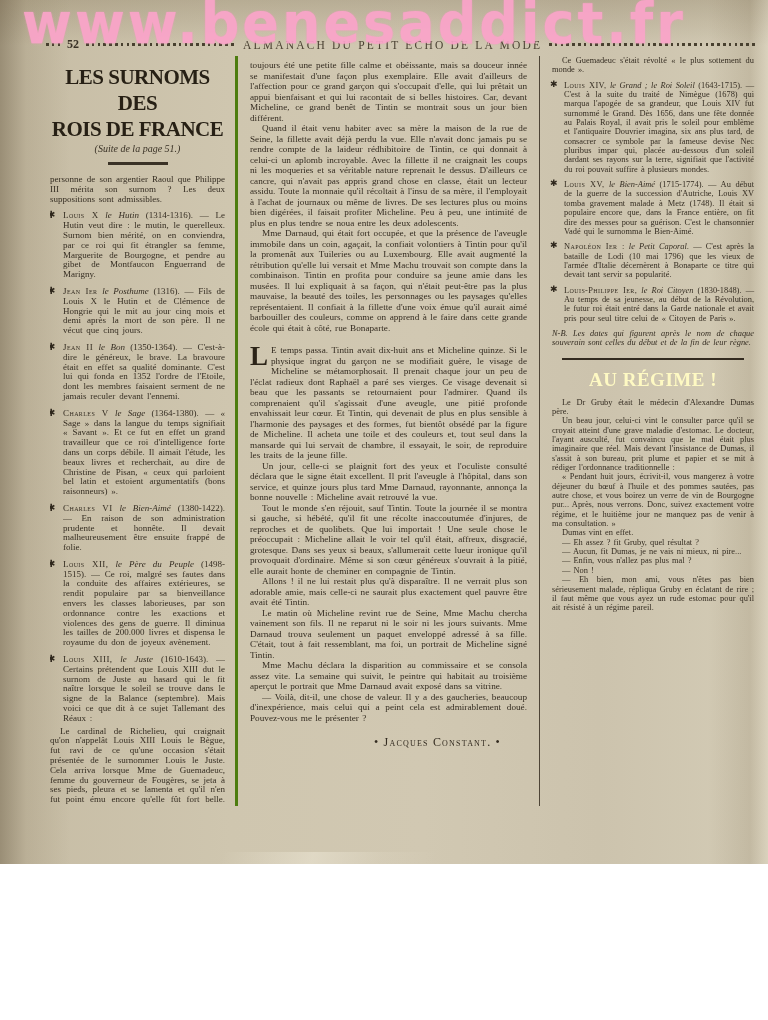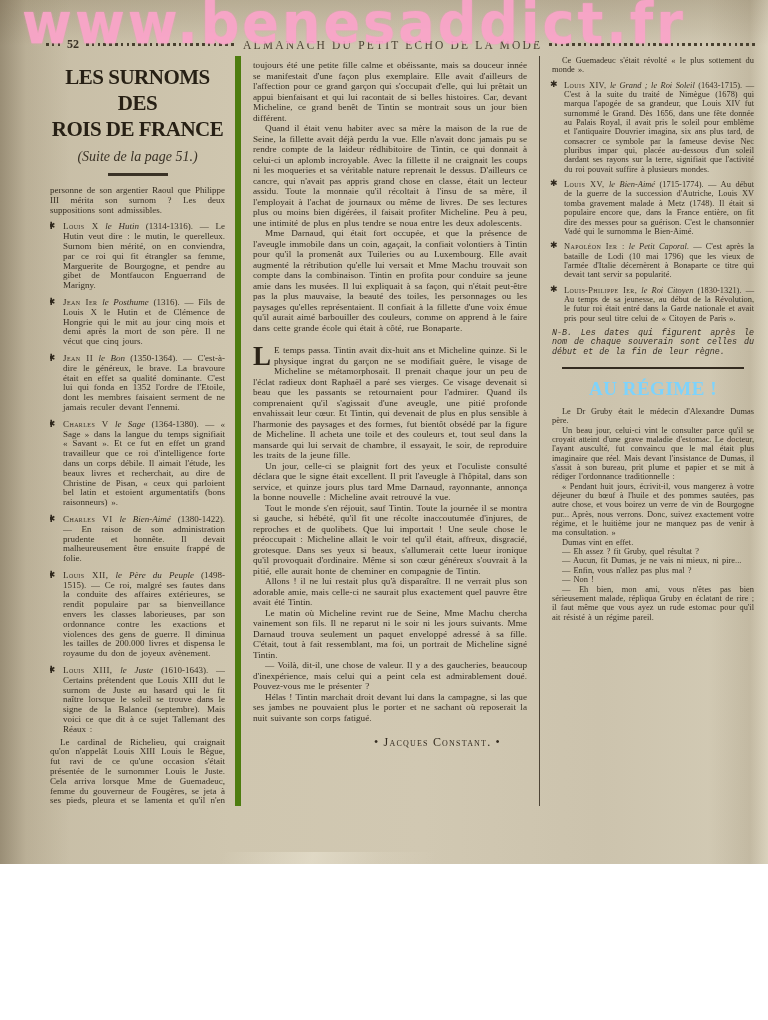--- a/index.html
+++ b/index.html
@@ -26,50 +26,50 @@
   
   .header{position:absolute;top:37px;left:46px;right:12px;display:flex;align-items:center;gap:7px;z-index:2;}
   .pagenum{font-size:12px;font-weight:bold;color:#3a3227;}
   .dots{height:3px;background:repeating-linear-gradient(90deg,#48402f 0 2.6px,rgba(0,0,0,0) 2.6px 5.8px);}
   .d0{width:14px;} .d1{width:150px;} .d2{flex:1;}
   .journal{font-size:11.5px;letter-spacing:2.2px;color:#4a4132;white-space:nowrap;}
   
   .cols{position:absolute;top:56px;left:50px;right:10px;bottom:58px;display:flex;overflow:hidden;z-index:1;}
   .col{box-sizing:border-box;}
   .col.left{width:185px;padding:2px 10px 0 0;}
-  .col.mid{flex:1;padding:4px 12px 0 12px;border-left:6px solid #4d7c0f;border-right:1px solid #4d4436;}
+  .col.mid{flex:1;padding:4px 12px 0 12px;border-left:3px solid #4d7c0f;border-right:1px solid #4d4436;}
   .col.right{width:218px;padding:0 4px 0 12px;}
   
   .lc-title{margin:6px 0 0;text-align:center;font-weight:bold;font-size:21px;line-height:26px;
             color:#272015;letter-spacing:-.5px;}
-  .lc-sub{text-align:center;font-style:italic;font-size:14px;margin-top:7px;color:#3a3226;}
+  .lc-sub{text-align:center;font-style:italic;font-size:10px;margin-top:1px;color:#3a3226;}
   .lc-bar{width:60px;height:3px;background:#3a3226;margin:8px auto 10px;}
   .lc-p,.lc-entry{font-size:9px;line-height:9.8px;text-align:justify;margin:0;word-spacing:1.6px;color:#352d22;font-family:Liberation Serif, serif;}
   .lc-p{margin-bottom:4px;}
   .lc-entry{position:relative;padding-left:13px;margin-top:7px;}
   .star{position:absolute;left:-3px;top:-1px;font-size:10px;color:#2e271c;}
   .lead{font-variant:small-caps;letter-spacing:.4px;}
   .nick{font-style:italic;}
   .lc-extra{margin-top:3px;text-indent:10px;}
   
   .mc-p{font-size:9.2px;line-height:10.5px;text-align:justify;text-indent:12px;margin:0;color:#342c21;word-spacing:1px;}
   .mc-p.noindent{text-indent:0;}
   .mc-p.gap{margin-top:12px;}
   .dropcap{float:left;font-weight:bold;font-size:27px;line-height:21px;padding:1px 3px 0 0;color:#2c2418;}
   .signature{margin-top:12px;text-align:right;padding-right:26px;font-variant:small-caps;
              font-size:12px;letter-spacing:1.2px;color:#332b20;}
   
   .rc-p,.rc-entry{font-size:8.4px;line-height:9.35px;text-align:justify;margin:0;color:#352d22;word-spacing:1px;}
   .rc-p{text-indent:10px;}
-  .rc-p.noindent{text-indent:0;font-family:Liberation Mono, monospace;}
+  .rc-p.noindent{text-indent:0;}
   .rc-entry{position:relative;padding-left:12px;margin-top:6px;}
   .rc-entry .star{font-size:9px;left:-2px;}
   .nb{font-style:italic;margin-top:6px;text-indent:6px;}
   .rule{border:none;border-top:2.5px solid #332b20;width:90%;margin:10px auto 9px;}
-  .regime-title{text-align:center;font-weight:bold;font-size:19px;letter-spacing:.5px;color:#7dd3fc;margin:0 0 7px;}
+  .regime-title{text-align:center;font-weight:bold;font-size:19px;letter-spacing:.5px;color:#fef9c3;margin:0 0 7px;}
 </style>
 </head>
 <body>
 
 <div class="stage">
   <div class="page"></div>
   <div class="crease"></div>
   <div class="fold-right"></div>
   <div class="edge1"></div>
   <div class="edge2"></div>
@@ -122,39 +122,39 @@
       <p class="mc-p noindent">toujours été une petite fille calme et obéissante, mais sa douceur innée se manifestait d'une façon plus exemplaire. Elle avait d'ailleurs de l'affection pour ce grand garçon qui s'occupait d'elle, qui lui prêtait un appui bienfaisant et qui lui racontait de si belles histoires. Car, devant Micheline, ce grand benêt de Tintin se montrait sous un jour bien différent.</p>
       <p class="mc-p">Quand il était venu habiter avec sa mère la maison de la rue de Seine, la fillette avait déjà perdu la vue. Elle n'avait donc jamais pu se rendre compte de la laideur rédhibitoire de Tintin, ce qui donnait à celui-ci un aplomb incroyable. Avec la fillette il ne craignait les coups ni les moqueries et sa véritable nature reprenait le dessus. D'ailleurs ce cancre, qui n'avait pas appris grand chose en classe, était un lecteur assidu. Toute la monnaie qu'il récoltait à l'insu de sa mère, il l'employait à l'achat de journaux ou même de livres. De ses lectures plus ou moins bien digérées, il faisait profiter Micheline. Peu à peu, une intimité de plus en plus tendre se noua entre les deux adolescents.</p>
       <p class="mc-p">Mme Darnaud, qui était fort occupée, et que la présence de l'aveugle immobile dans un coin, agaçait, la confiait volontiers à Tintin pour qu'il la promenât aux Tuileries ou au Luxembourg. Elle avait augmenté la rétribution qu'elle lui versait et Mme Machu trouvait son compte dans la combinaison. Tintin en profita pour conduire sa jeune amie dans les musées. Il lui expliquait à sa façon, qui n'était peut-être pas la plus mauvaise, la beauté des toiles, les personnages ou les paysages qu'elles représentaient. Il confiait à la fillette d'une voix émue qu'il aurait aimé barbouiller des couleurs, comme on apprend à le faire dans cette grande école qui était à côté, rue Bonaparte.</p>
       <p class="mc-p noindent gap">
         <span class="dropcap">L</span><span>E temps passa. Tintin avait dix-huit ans et Micheline quinze. Si le physique ingrat du garçon ne se modifiait guère, le visage de Micheline se métamorphosait. Il prenait chaque jour un peu de l'éclat radieux dont Raphaël a paré ses vierges. Ce visage devenait si beau que les passants se retournaient pour l'admirer. Quand ils comprenaient qu'il s'agissait d'une aveugle, une pitié profonde envahissait leur cœur. Et Tintin, qui devenait de plus en plus sensible à l'harmonie des paysages et des formes, fut bientôt obsédé par la figure de Micheline. Il acheta une toile et des couleurs et, tout seul dans la mansarde qui lui servait de chambre, il essayait, le soir, de reproduire les traits de la jeune fille.</span>
       </p>
       <p class="mc-p">Un jour, celle-ci se plaignit fort des yeux et l'oculiste consulté déclara que le signe était excellent. Il prit l'aveugle à l'hôpital, dans son service, et quinze jours plus tard Mme Darnaud, rayonnante, annonça la bonne nouvelle : Micheline avait retrouvé la vue.</p>
       <p class="mc-p">Tout le monde s'en réjouit, sauf Tintin. Toute la journée il se montra si gauche, si hébété, qu'il fit une récolte inaccoutumée d'injures, de reproches et de quolibets. Que lui importait ! Une seule chose le préoccupait : Micheline allait le voir tel qu'il était, affreux, disgracié, grotesque. Dans ses yeux si beaux, s'allumerait cette lueur ironique qu'il provoquait d'ordinaire. Même si son cœur généreux s'ouvrait à la pitié, elle aurait honte de cheminer en compagnie de Tintin.</p>
       <p class="mc-p">Allons ! il ne lui restait plus qu'à disparaître. Il ne verrait plus son adorable amie, mais celle-ci ne saurait plus exactement quel pauvre être avait été Tintin.</p>
       <p class="mc-p">Le matin où Micheline revint rue de Seine, Mme Machu chercha vainement son fils. Il ne reparut ni le soir ni les jours suivants. Mme Darnaud trouva seulement un paquet enveloppé adressé à sa fille. C'était, tout à fait ressemblant, ma foi, un portrait de Micheline signé Tintin.</p>
+      <p class="mc-p">Mme Machu déclara la disparition au commissaire et se consola assez vite. La semaine qui suivit, le peintre qui habitait au troisième aperçut le portrait que Mme Darnaud avait exposé dans sa vitrine.</p>
       <p class="mc-p">— Voilà, dit-il, une chose de valeur. Il y a des gaucheries, beaucoup d'inexpérience, mais celui qui a peint cela est admirablement doué. Pouvez-vous me le présenter ?</p>
-      <p class="mc-p">Hélas ! Tintin marchait droit devant lui dans la campagne, si las que ses jambes ne pouvaient plus le porter et ne sachant où reposerait la nuit suivante son corps fatigué.</p>
       <div class="signature">• Jacques Constant. •</div>
     </div>
 
     <div class="col right">
       <p class="rc-p">Ce Guemadeuc s'était révolté « le plus sottement du monde ».</p>
 
       <p class="rc-entry">
         <span class="star">✱</span><span class="lead">Louis XIV,</span> <span class="nick">le Grand ; le Roi Soleil</span> <span>(1643-1715). — C'est à la suite du traité de Nimègue (1678) qui marqua l'apogée de sa grandeur, que Louis XIV fut surnommé le Grand. Dès 1656, dans une fête donnée au Palais Royal, il avait pris le soleil pour emblème et l'antiquaire Douvrier imagina, six ans plus tard, de consacrer ce symbole par la fameuse devise Nec pluribus impar qui, placée au-dessous d'un soleil dardant ses rayons sur la terre, signifiait que l'activité du roi pouvait suffire à plusieurs mondes.</span>
       </p>
       <p class="rc-entry">
         <span class="star">✱</span><span class="lead">Louis XV,</span> <span class="nick">le Bien-Aimé</span> <span>(1715-1774). — Au début de la guerre de la succession d'Autriche, Louis XV tomba gravement malade à Metz (1748). Il était si populaire encore que, dans la France entière, on fit dire des messes pour sa guérison. C'est le chansonnier Vadé qui le surnomma le Bien-Aimé.</span>
       </p>
       <p class="rc-entry">
         <span class="star">✱</span><span class="lead">Napoléon Ier :</span> <span class="nick">le Petit Caporal.</span> <span>— C'est après la bataille de Lodi (10 mai 1796) que les vieux de l'armée d'Italie décernèrent à Bonaparte ce titre qui devait tant servir sa popularité.</span>
       </p>
       <p class="rc-entry">
-        <span class="star">✱</span><span class="lead">Louis-Philippe Ier,</span> <span class="nick">le Roi Citoyen</span> <span>(1830-1321). — Au temps de sa jeunesse, au début de la Révolution, le futur roi était entré dans la Garde nationale et avait pris pour seul titre celui de « Citoyen de Paris ».</span>
+        <span class="star">✱</span><span class="lead">Louis-Philippe Ier,</span> <span class="nick">le Roi Citoyen</span> <span>(1830-1848). — Au temps de sa jeunesse, au début de la Révolution, le futur roi était entré dans la Garde nationale et avait pris pour seul titre celui de « Citoyen de Paris ».</span>
       </p>
 
       <p class="rc-p nb noindent">N-B. Les dates qui figurent après le nom de chaque souverain sont celles du début et de la fin de leur règne.</p>
 
       <hr class="rule">
       <h2 class="regime-title">AU RÉGIME !</h2>
       <p class="rc-p">Le Dr Gruby était le médecin d'Alexandre Dumas père.</p>
       <p class="rc-p">Un beau jour, celui-ci vint le consulter parce qu'il se croyait atteint d'une grave maladie d'estomac. Le docteur, l'ayant ausculté, fut convaincu que le mal était plus imaginaire que réel. Mais devant l'insistance de Dumas, il s'assit à son bureau, prit plume et papier et se mit à rédiger l'ordonnance traditionnelle :</p>
       <p class="rc-p">« Pendant huit jours, écrivit-il, vous mangerez à votre déjeuner du bœuf à l'huile et des pommes sautées, pas autre chose, et vous boirez un verre de vin de Bourgogne pur... Après, nous verrons. Donc, suivez exactement votre régime, et le huitième jour ne manquez pas de venir à ma consultation. »</p>
       <p class="rc-p">Dumas vint en effet.</p>

